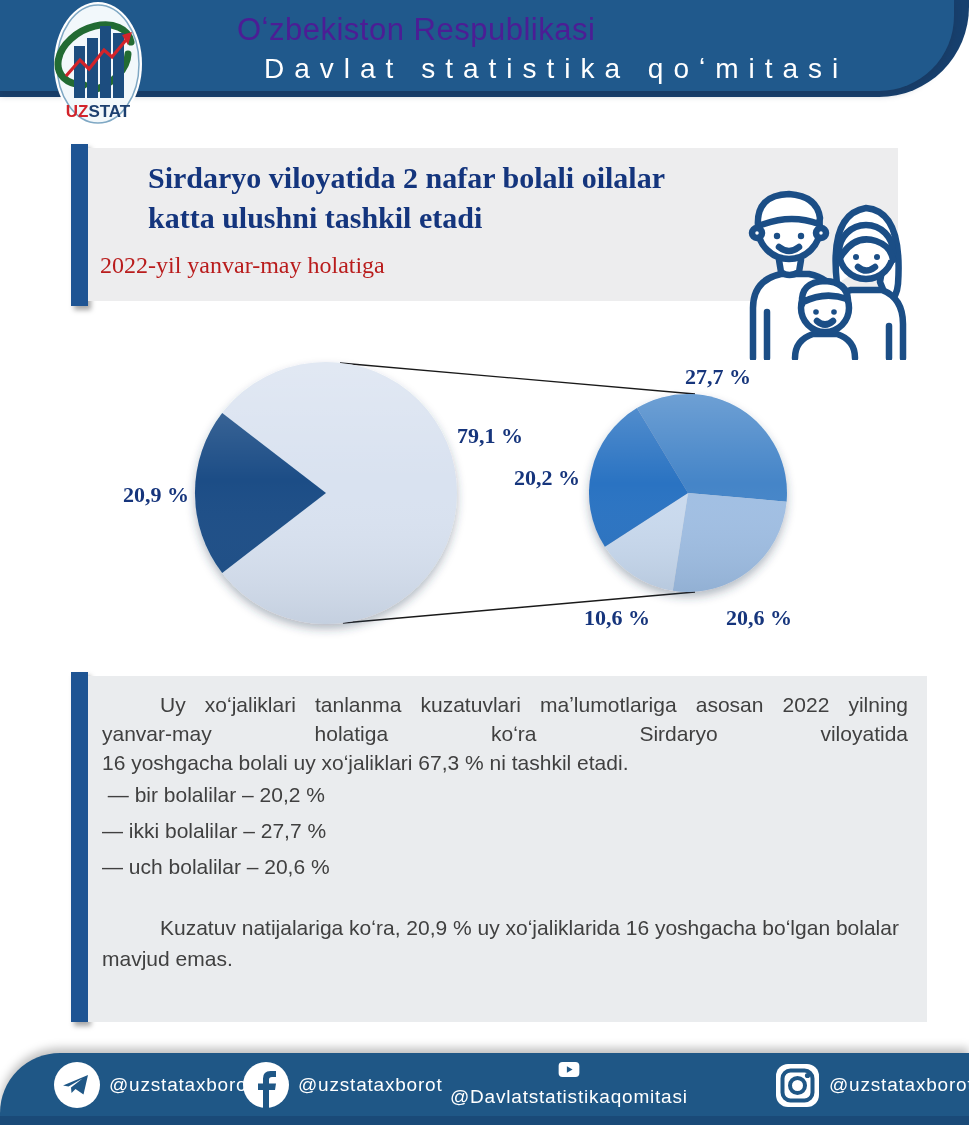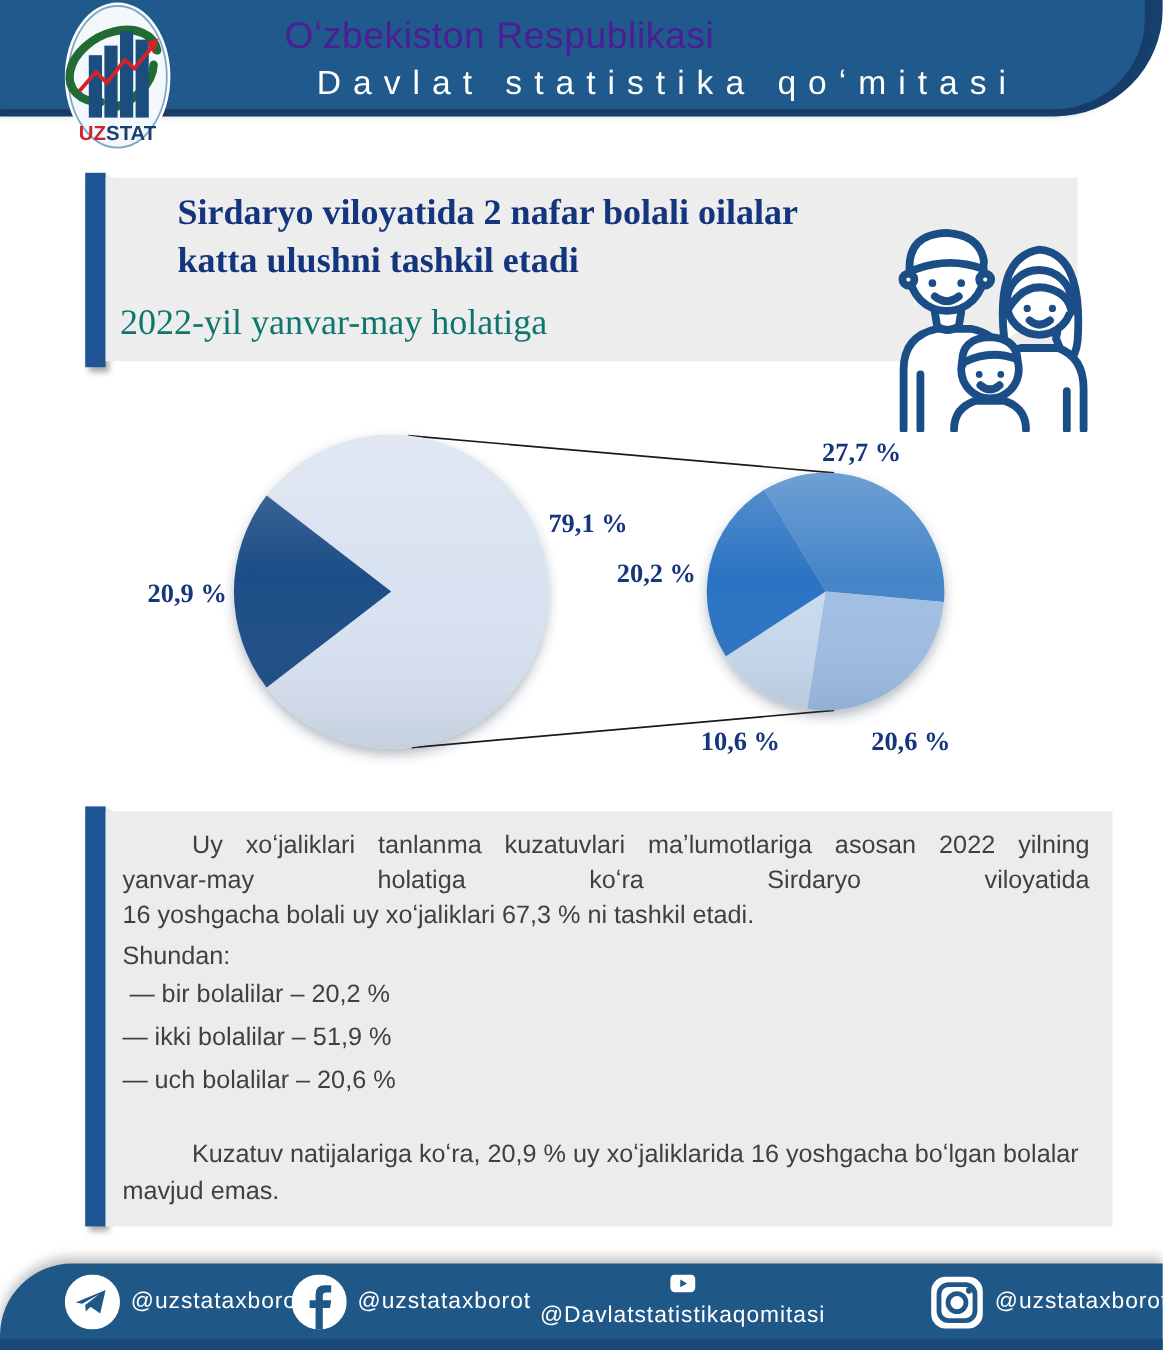--- a/index.html
+++ b/index.html
@@ -13,21 +13,21 @@
   .hdr-title1{left:237px;top:12px;color:#4c1d95;font-size:31px;font-weight:500;letter-spacing:.5px;}
   .hdr-title2{left:237px;top:53px;color:#fff;font-size:28px;font-weight:400;letter-spacing:10px;white-space:nowrap;margin-left:27px;}
   .logo{left:53px;top:1px;width:90px;height:126px;}
 
   
   .t-accent{left:71px;top:144px;width:17px;height:162px;background:#1e5493;
     box-shadow:3px 4px 5px rgba(0,0,0,.35);}
   .t-box{left:88px;top:148px;width:810px;height:153px;background:#ededee;}
   .t-head{left:100px;top:158px;width:660px;font-family:"Liberation Serif",serif;
     font-weight:bold;font-size:30px;line-height:40px;color:#14357d;margin-left:48px;}
-  .t-sub{left:100px;top:252px;font-family:"Liberation Serif",serif;font-size:30px;color:#0f766e;}
+  .t-sub{left:100px;top:252px;font-family:"Liberation Serif",serif;font-size:24px;color:#b91c1c;}
   .family{left:737px;top:180px;width:178px;height:180px;}
 
   
   .chart-svg{left:0;top:330px;width:969px;height:350px;}
   .chart-label{position:absolute;font-family:"Liberation Serif",serif;font-weight:bold;
     font-size:22px;color:#16357c;white-space:nowrap;text-align:right;}
 
   
   .b-accent{left:71px;top:672px;width:17px;height:350px;background:#1e5493;
     box-shadow:3px 4px 5px rgba(0,0,0,.35);}
@@ -145,23 +145,22 @@
 <div class="chart-label" style="left:514px;top:465px;">20,2 %</div>
 <div class="chart-label" style="left:584px;top:605px;">10,6 %</div>
 <div class="chart-label" style="left:726px;top:605px;">20,6 %</div>
 
 <div class="abs b-accent"></div>
 <div class="abs b-box"></div>
 <div class="abs b-content">
   <div class="p1-line just indent">Uy xoʻjaliklari tanlanma kuzatuvlari maʼlumotlariga asosan 2022 yilning</div>
   <div class="p1-line just">yanvar-may holatiga koʻra Sirdaryo viloyatida</div>
   <div class="p1-line">16 yoshgacha bolali uy xoʻjaliklari 67,3 % ni tashkil etadi.</div>
-  <div class="shundan">Shundan:</div>
   <div class="list-item"> — bir bolalilar – 20,2 %</div>
-  <div class="list-item">— ikki bolalilar – 51,9 %</div>
+  <div class="list-item">— ikki bolalilar – 27,7 %</div>
   <div class="list-item">— uch bolalilar – 20,6 %</div>
   <div class="p2">Kuzatuv natijalariga koʻra, 20,9 % uy xoʻjaliklarida 16 yoshgacha boʻlgan bolalar mavjud emas.</div>
 </div>
 
 <div class="abs ftr-bar"></div>
 <div class="abs ftr-strip"></div>
 
 <div class="abs social s-tg">
   <svg width="46" height="46" viewBox="0 0 46 46">
     <circle cx="23" cy="23" r="23" fill="#ffffff"></circle>

